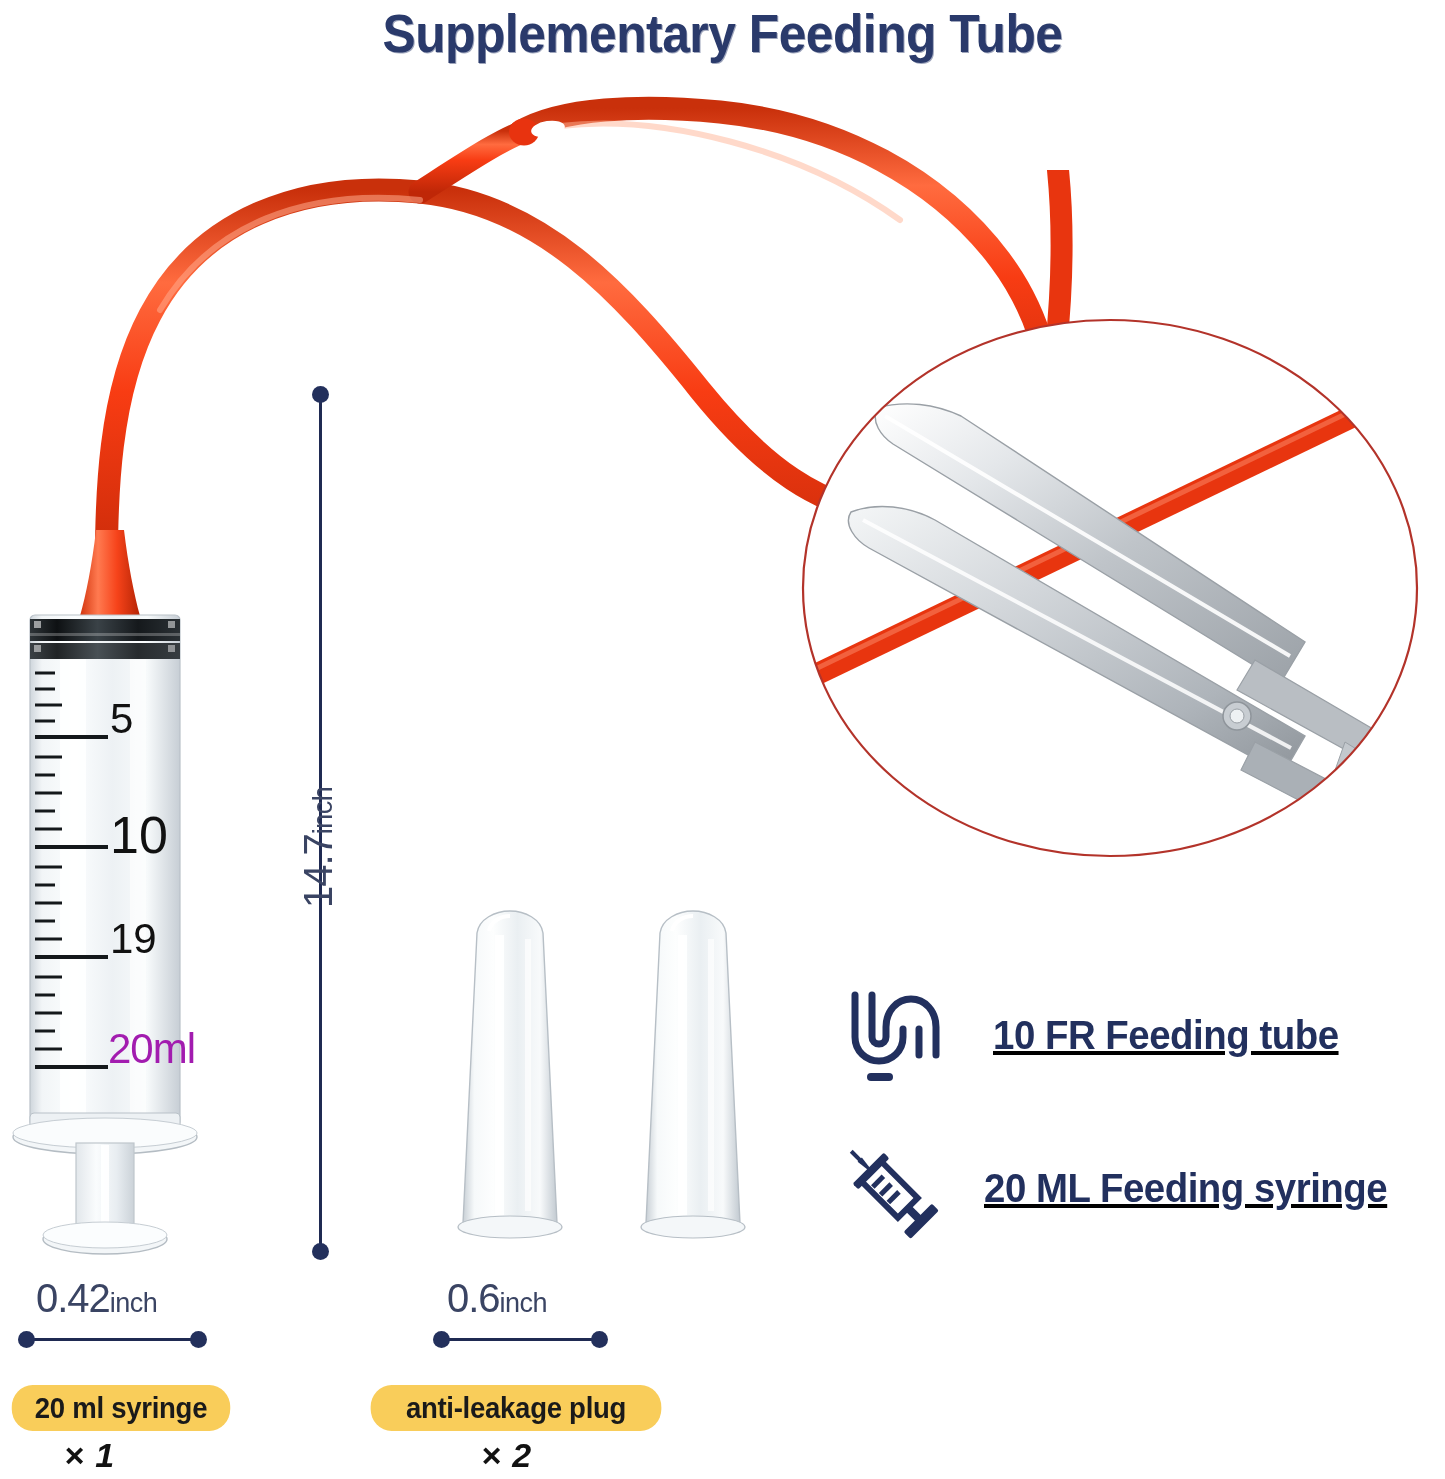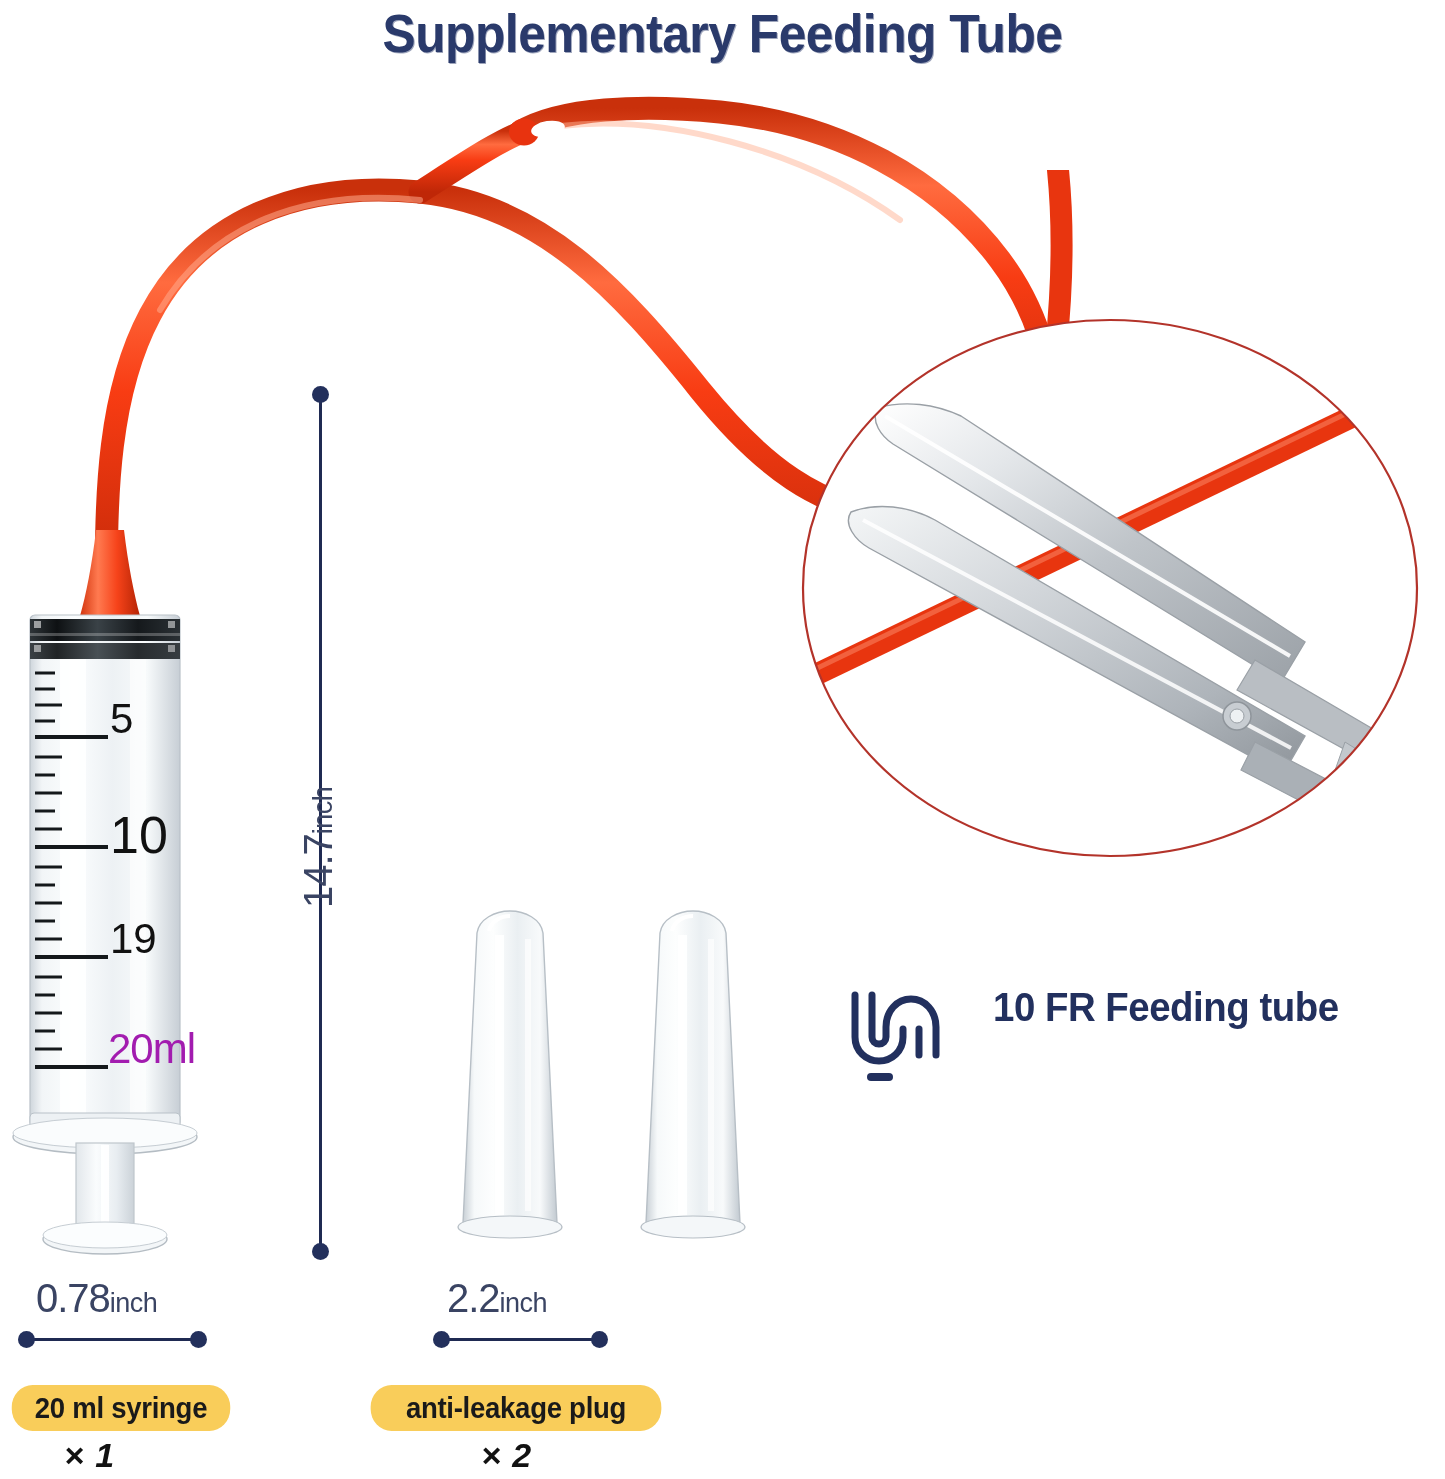--- a/index.html
+++ b/index.html
@@ -49,21 +49,21 @@
     transform:scaleX(0.95);transform-origin:50% 50%;
     white-space:nowrap;
     box-shadow:0 0 0 0 rgba(0,0,0,0);
   }
   .qty{
     position:absolute;font-weight:bold;font-style:italic;font-size:34px;
     color:#121212;white-space:nowrap;letter-spacing:1px;
   }
 
   
-  .legend-row{position:absolute;display:flex;}
+  .legend-row{position:absolute;display:flex;align-items:center;text-decoration:underline;}
   .legend-text{
     color:#22305E;font-weight:bold;font-size:40px;letter-spacing:-0.5px;
     white-space:nowrap;transform:scaleX(0.96);transform-origin:0 50%;
   }
 
   
   #syringe{position:absolute;left:8px;top:585px;width:205px;height:685px;}
 
   
   #cutcircle{position:absolute;left:785px;top:312px;width:650px;height:552px;}
@@ -315,28 +315,28 @@
   </svg>
 
   <div class="dimline-v" style="left:319px;top:396px;height:856px;"></div>
   <div class="dot" style="left:312px;top:386px;"></div>
   <div class="dot" style="left:312px;top:1243px;"></div>
   <div id="dim-v-label" class="dim-label" style="left:296px;top:908px;">
     <span class="dim-num">14.7</span><span class="dim-unit">inch</span>
   </div>
 
   <div class="dim-label" style="left:36px;top:1276px;">
-    <span class="dim-num">0.78</span><span class="dim-unit">inch</span>
+    <span class="dim-num">0.42</span><span class="dim-unit">inch</span>
   </div>
   <div class="dimline-h" style="left:26px;top:1338px;width:180px;"></div>
   <div class="dot" style="left:18px;top:1331px;"></div>
   <div class="dot" style="left:190px;top:1331px;"></div>
 
   <div class="dim-label" style="left:447px;top:1276px;">
-    <span class="dim-num">2.2</span><span class="dim-unit">inch</span>
+    <span class="dim-num">0.6</span><span class="dim-unit">inch</span>
   </div>
   <div class="dimline-h" style="left:441px;top:1338px;width:166px;"></div>
   <div class="dot" style="left:433px;top:1331px;"></div>
   <div class="dot" style="left:591px;top:1331px;"></div>
 
   <div class="badge" style="left:6px;top:1385px;width:230px;height:46px;">20 ml syringe</div>
   <div class="qty" style="left:64px;top:1436px;">× 1</div>
 
   <div class="badge" style="left:363px;top:1385px;width:306px;height:46px;">anti-leakage plug</div>
   <div class="qty" style="left:481px;top:1436px;">× 2</div>
@@ -347,14 +347,36 @@
         <path d="M 12 10 L 12 52 C 12 66, 23 76, 36 76 C 49 76, 60 66, 60 52 L 60 44"></path>
         <path d="M 29 10 L 29 52 C 29 56, 32 59, 36 59 C 40 59, 43 56, 43 52 L 43 42
                  C 43 26, 54 14, 68 14 C 82 14, 93 26, 93 42 L 93 70"></path>
         <path d="M 76 44 L 76 70"></path>
       </g>
       <rect x="24" y="88" width="26" height="8" rx="4" fill="#22305E"></rect>
     </svg>
     <span class="legend-text" style="margin-left:46px;">10 FR Feeding tube</span>
   </div>
 
+  <div class="legend-row" style="left:830px;top:1130px;">
+    <svg width="116" height="116" viewBox="0 0 116 116">
+      <g transform="rotate(-45 58 58)">
+
+        <path d="M 56 6 L 60 6 L 60 22 L 56 22 Z" fill="#22305E"></path>
+        <path d="M 55 18 L 61 18 L 59 34 L 57 34 Z" fill="#22305E"></path>
+
+        <rect x="44" y="34" width="28" height="52" fill="none" stroke="#22305E" stroke-width="6"></rect>
+
+        <rect x="48" y="44" width="15" height="5" fill="#22305E"></rect>
+        <rect x="48" y="55" width="15" height="5" fill="#22305E"></rect>
+        <rect x="48" y="66" width="15" height="5" fill="#22305E"></rect>
+
+        <rect x="54" y="86" width="8" height="16" fill="#22305E"></rect>
+
+        <rect x="38" y="100" width="40" height="10" rx="2" fill="#22305E"></rect>
+
+        <rect x="36" y="30" width="44" height="8" rx="2" fill="#22305E"></rect>
+      </g>
+    </svg>
+    <span class="legend-text" style="margin-left:38px;">20 ML Feeding syringe</span>
+  </div>
 
 </div>
 
 </body></html>

